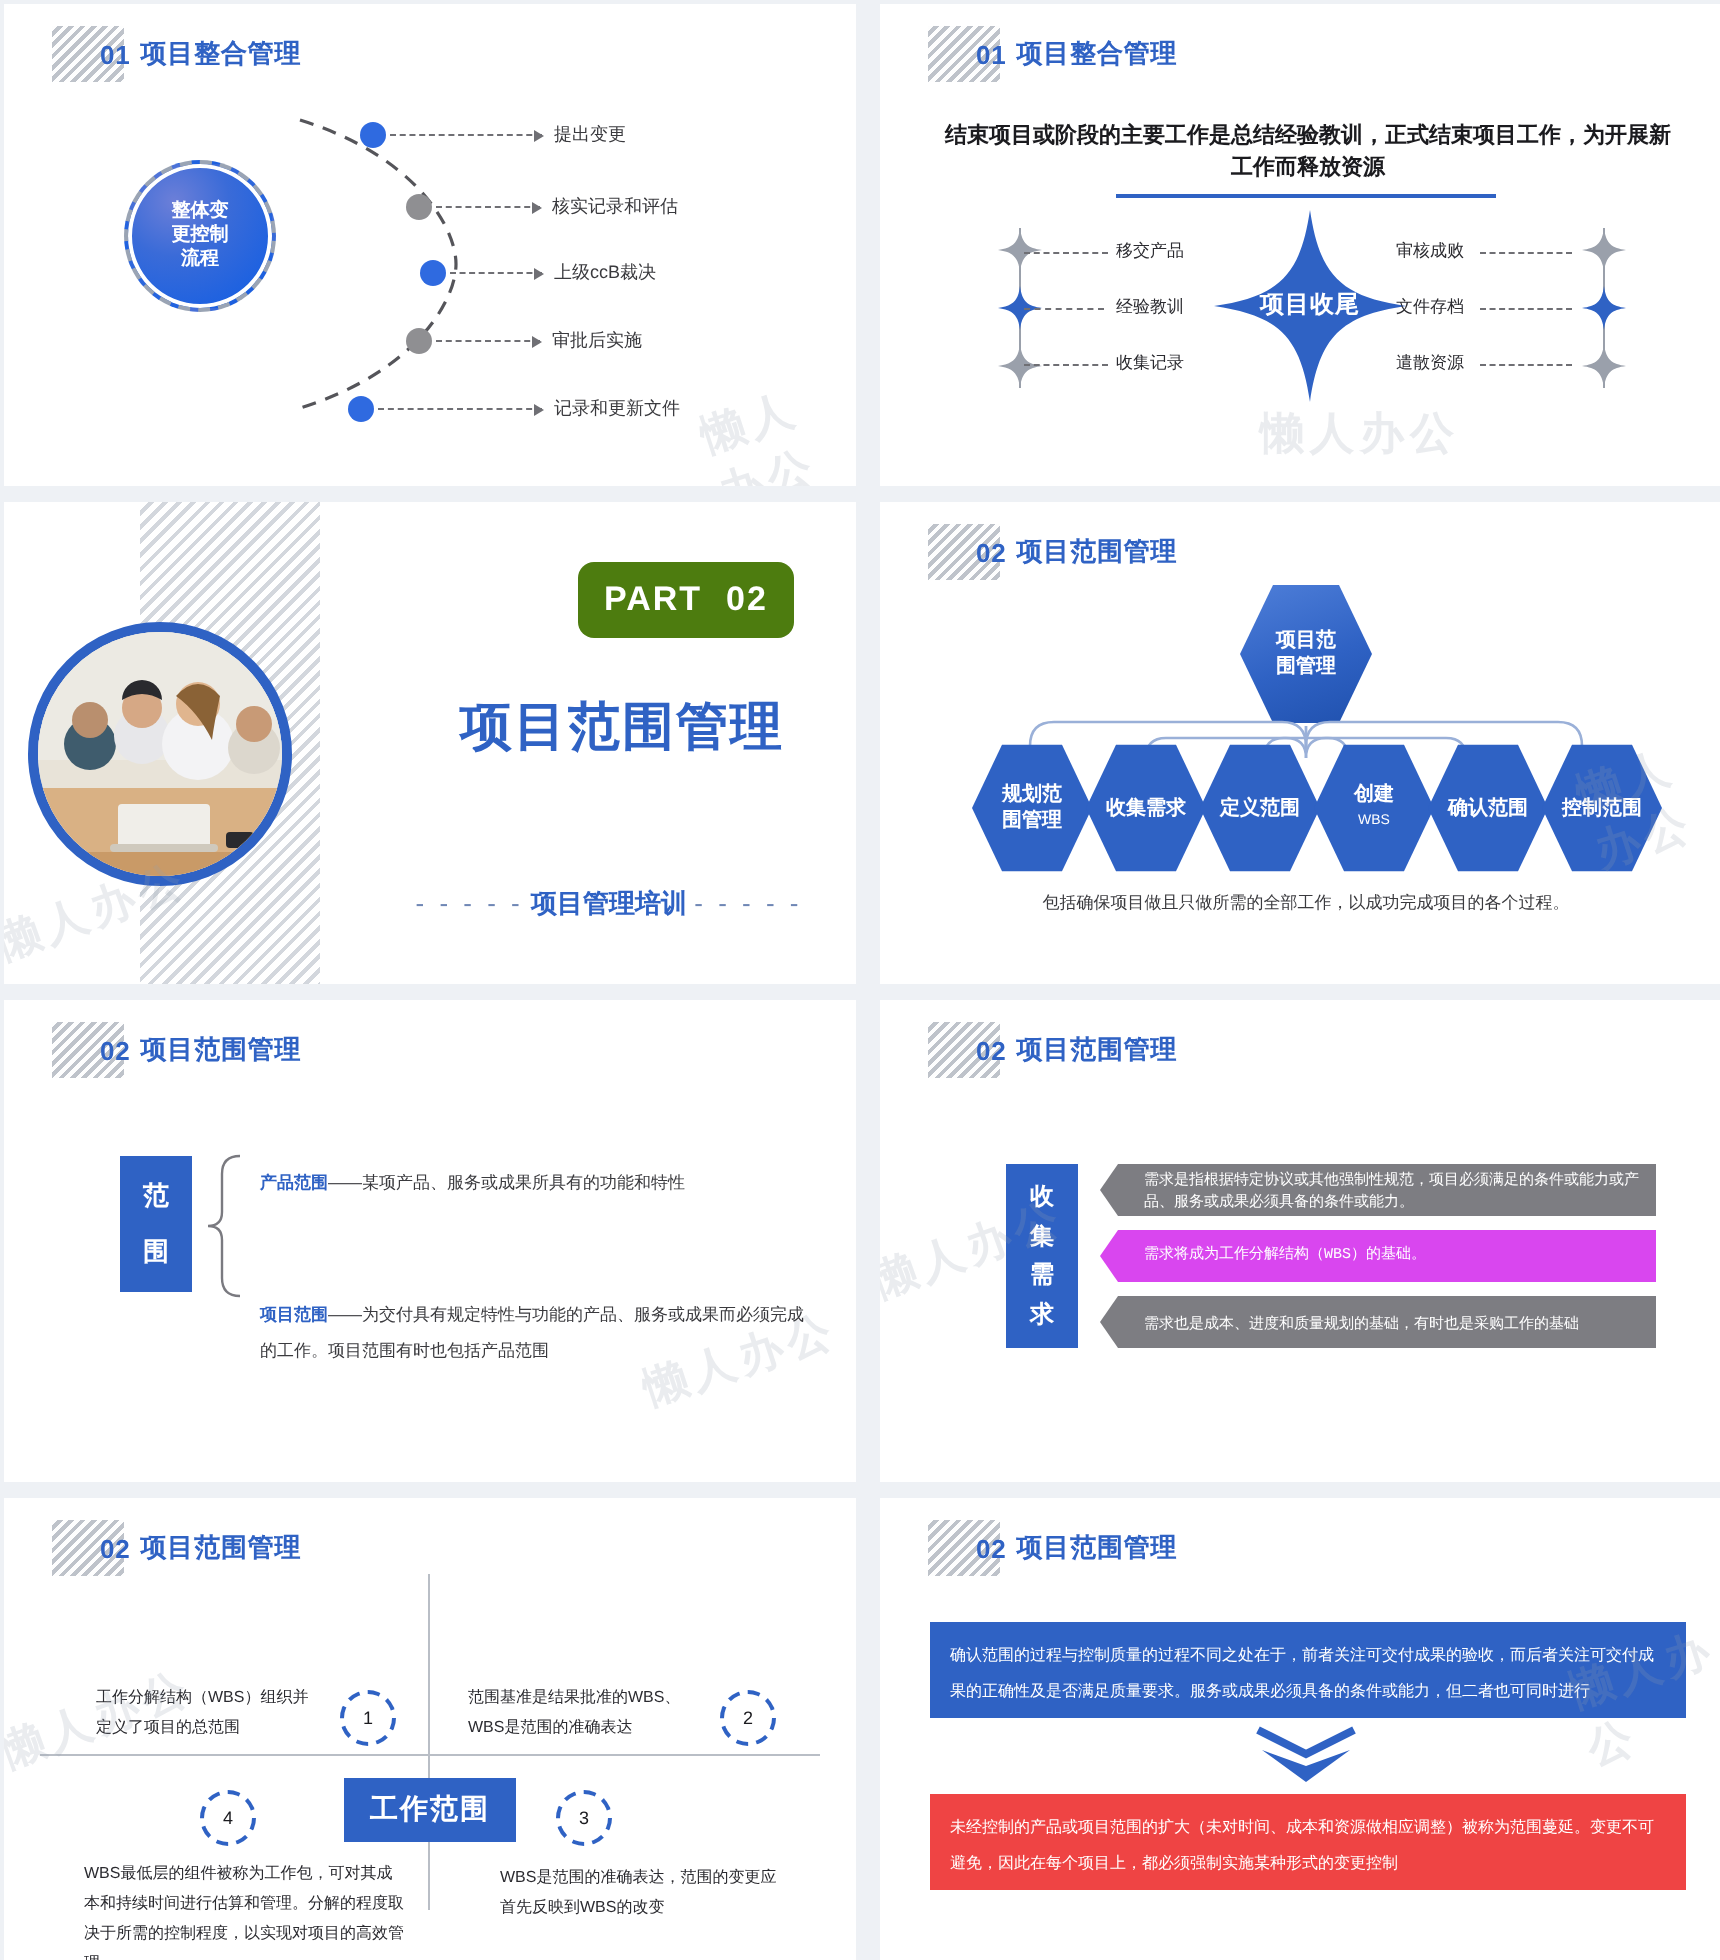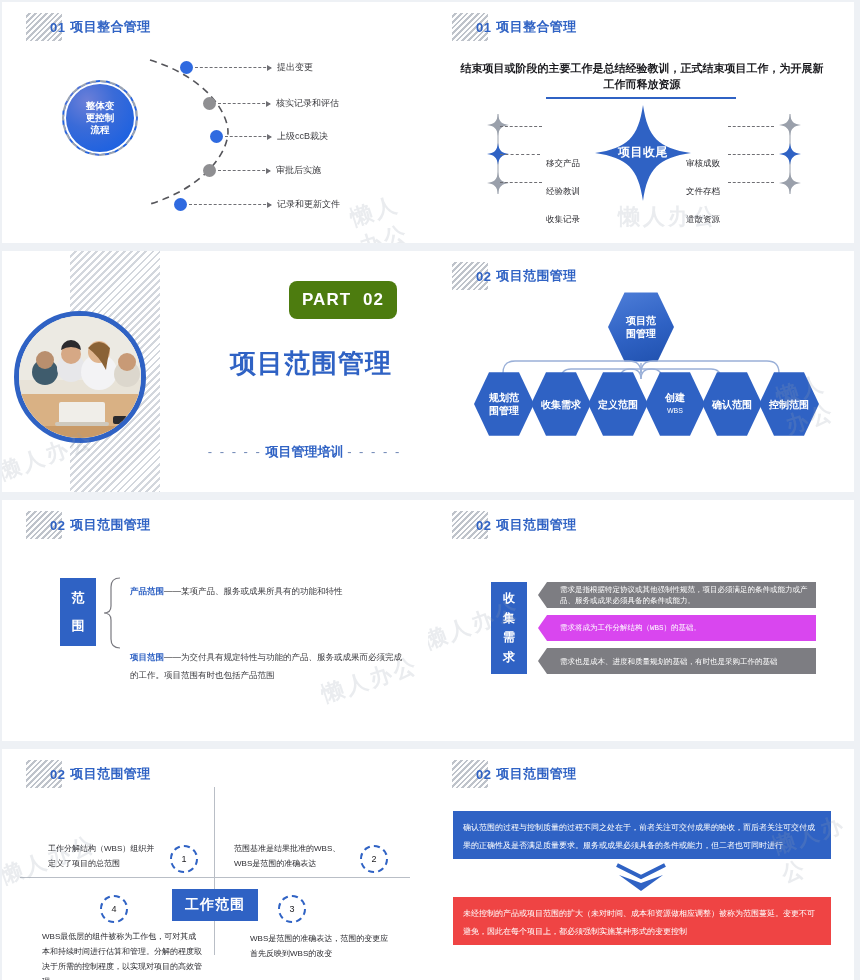--- a/index.html
+++ b/index.html
@@ -8,21 +8,21 @@
     background:#eef1f5;
     font-family:"Liberation Sans","DejaVu Sans",sans-serif;
     overflow:hidden;
   }
   .grid{
     position:relative;
     width:860px;height:980px;
     display:grid;
     grid-template-columns:426px 426px;
     grid-template-rows:241px 241px 241px 241px;
-    gap:8px 0;
+    gap:8px 12px;
     padding:2px 0 0 2px;
     box-sizing:border-box;
   }
   .slide{
     position:relative;
     background:#ffffff;
     overflow:hidden;
   }
 
   
@@ -96,21 +96,21 @@
     position:absolute;left:118px;top:95px;width:190px;height:2px;background:#2f62c4;
   }
   .s2-diamond{
     position:absolute;left:167px;top:103px;width:96px;height:96px;
   }
   .s2-dtxt{
     position:absolute;left:167px;top:142px;width:96px;text-align:center;
     color:#fff;font-size:12px;font-weight:bold;letter-spacing:.5px;
   }
   .s2-stack{position:absolute;width:24px;}
-  .s2-lbl{position:absolute;font-size:8.5px;color:#2b2b30;white-space:nowrap;margin-top:38px;}
+  .s2-lbl{position:absolute;font-size:8.5px;color:#2b2b30;white-space:nowrap;}
   .s2-dash{position:absolute;border-top:1px dashed #6f6f74;height:0;}
 
   
   .s3-stripe{
     position:absolute;left:68px;top:0;width:90px;height:241px;
     background-image:repeating-linear-gradient(135deg,
         #ffffff 0 3px, #d3d7dd 3px 5px);
   }
   .s3-photo{
     position:absolute;left:12px;top:60px;width:122px;height:122px;
@@ -400,20 +400,21 @@
       <div>
           <div>确认范围</div>
         </div>
     </div>
     <div class="hex lo" style="left:331px">
       <div>
           <div>控制范围</div>
         </div>
     </div>
 
+    <div class="s4-cap">包括确保项目做且只做所需的全部工作，以成功完成项目的各个过程。</div>
 
     <div class="wm" style="left:352px;top:120px;transform:rotate(-18deg)">懒人办公</div>
   </div>
 
   <div class="slide">
     <div class="hdr">
       <div class="hatch"></div>
       <div class="hdr-txt">02</div>
       <div class="hdr-txt" style="margin-left:5px">项目范围管理</div>
     </div>

